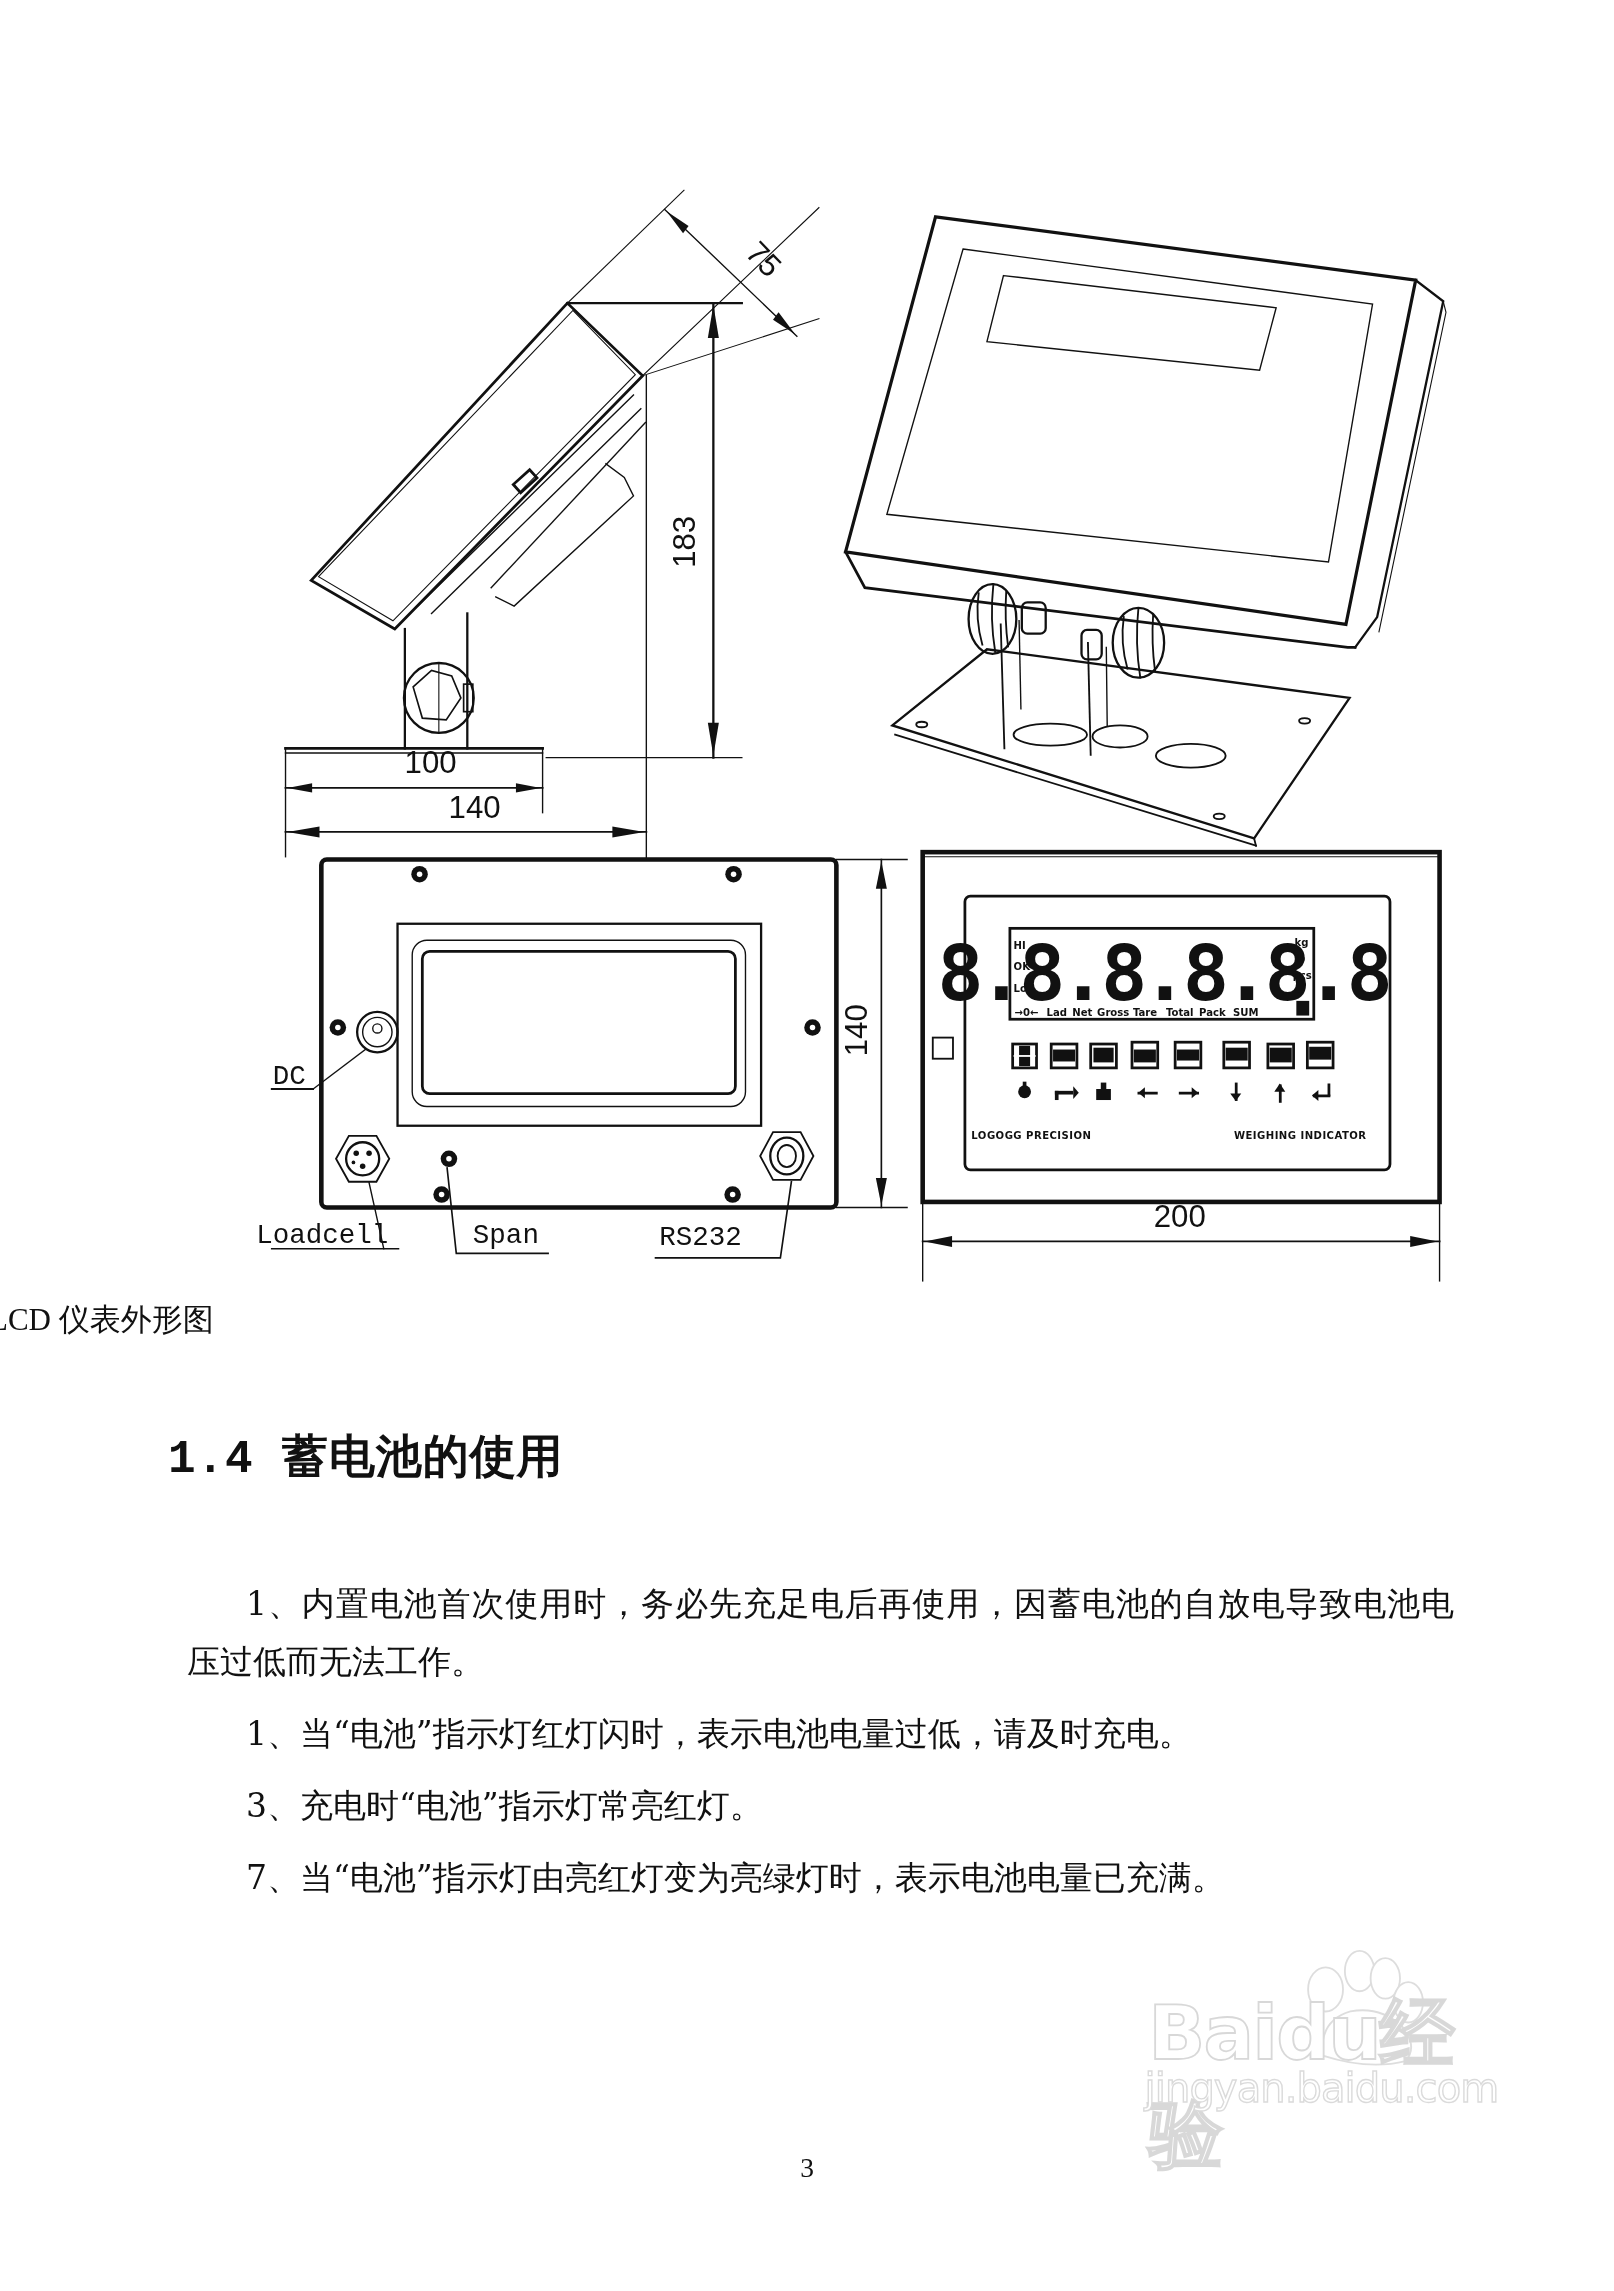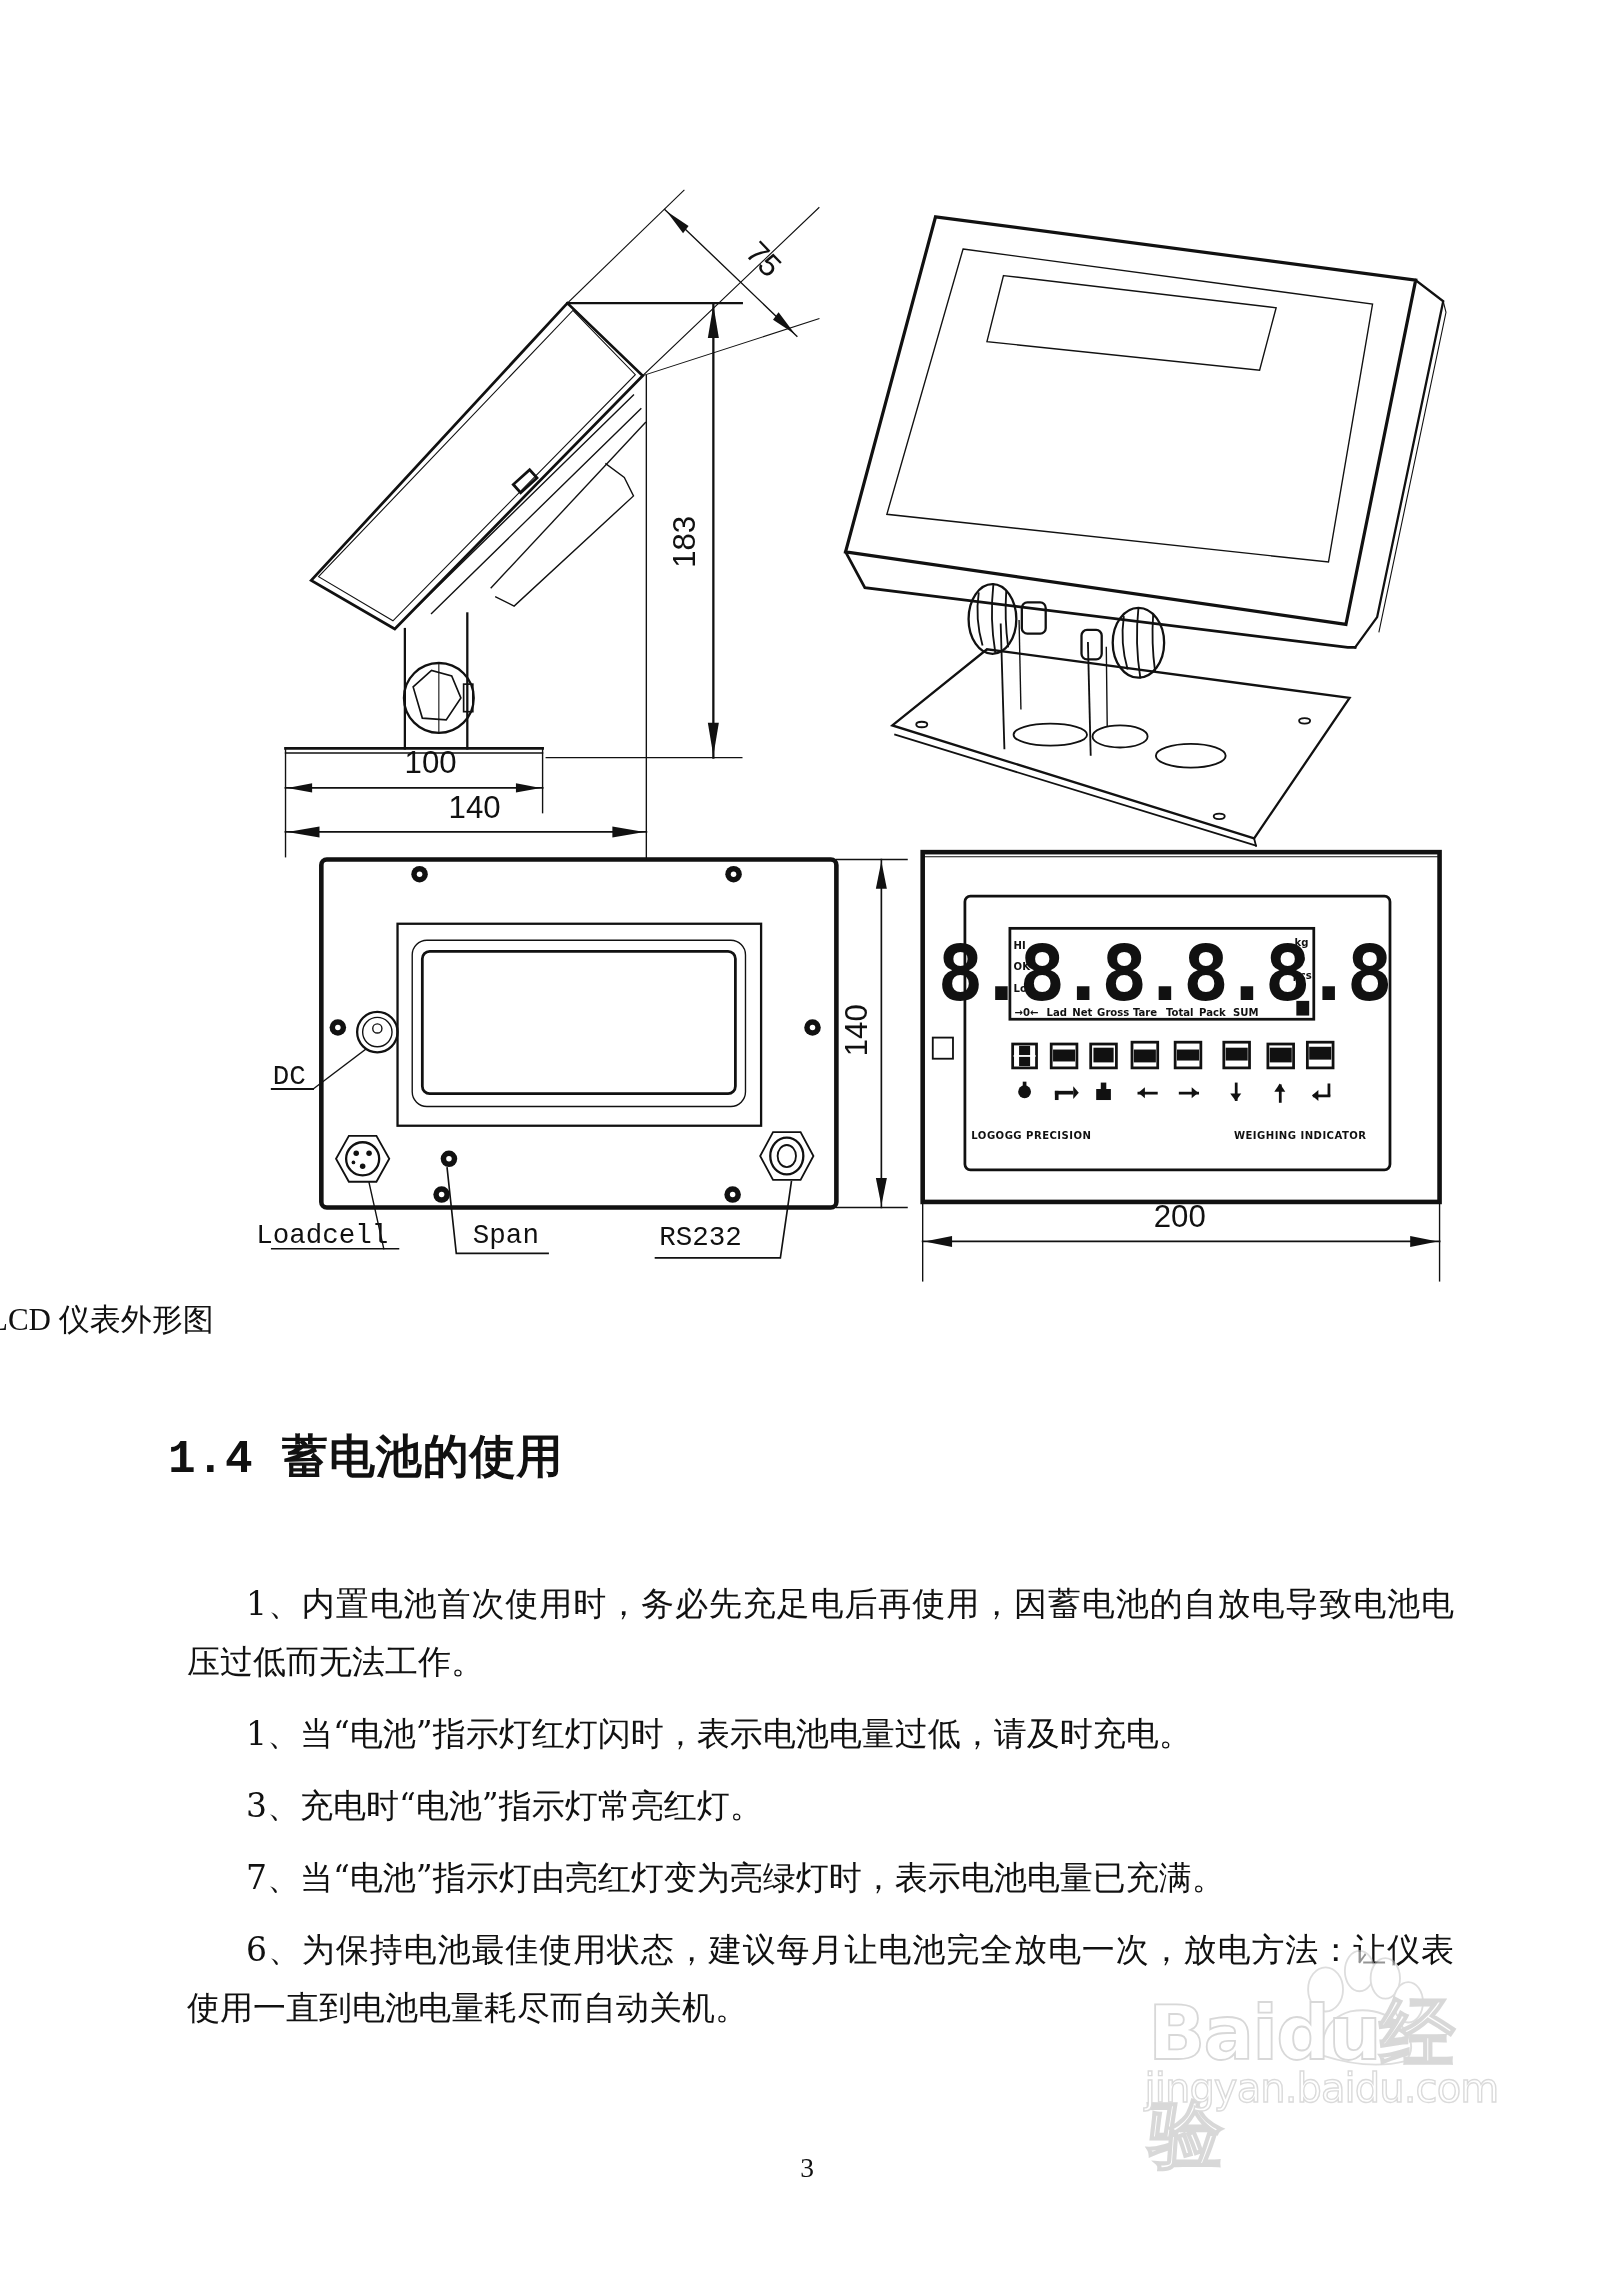--- a/index.html
+++ b/index.html
@@ -330,21 +330,20 @@
 
 <div class="caption"><span>LCD 仪表外形图</span></div>
 
 <div class="heading">1.4 蓄电池的使用</div>
 
 <div class="body-text">
   <p class="para">1、内置电池首次使用时，务必先充足电后再使用，因蓄电池的自放电导致电池电压过低而无法工作。</p>
   <p class="para">1、当“电池”指示灯红灯闪时，表示电池电量过低，请及时充电。</p>
   <p class="para">3、充电时“电池”指示灯常亮红灯。</p>
   <p class="para">7、当“电池”指示灯由亮红灯变为亮绿灯时，表示电池电量已充满。</p>
-  <p class="para">6、为保持电池最佳使用状态，建议每月让电池完全放电一次，放电方法：让仪表使用一直到电池电量耗尽而自动关机。</p>
 </div>
 
 <div class="page-num">3</div>
 
 <div class="watermark">
   <svg width="386" height="184" style="position:absolute;left:0;top:0" viewBox="0 0 420 200">
     <g fill="#fff" stroke="#c2c2c2" stroke-width="2">
       <ellipse cx="203" cy="58" rx="19" ry="24"></ellipse>
       <ellipse cx="240" cy="38" rx="16" ry="22"></ellipse>
       <ellipse cx="268" cy="46" rx="16" ry="22"></ellipse>

